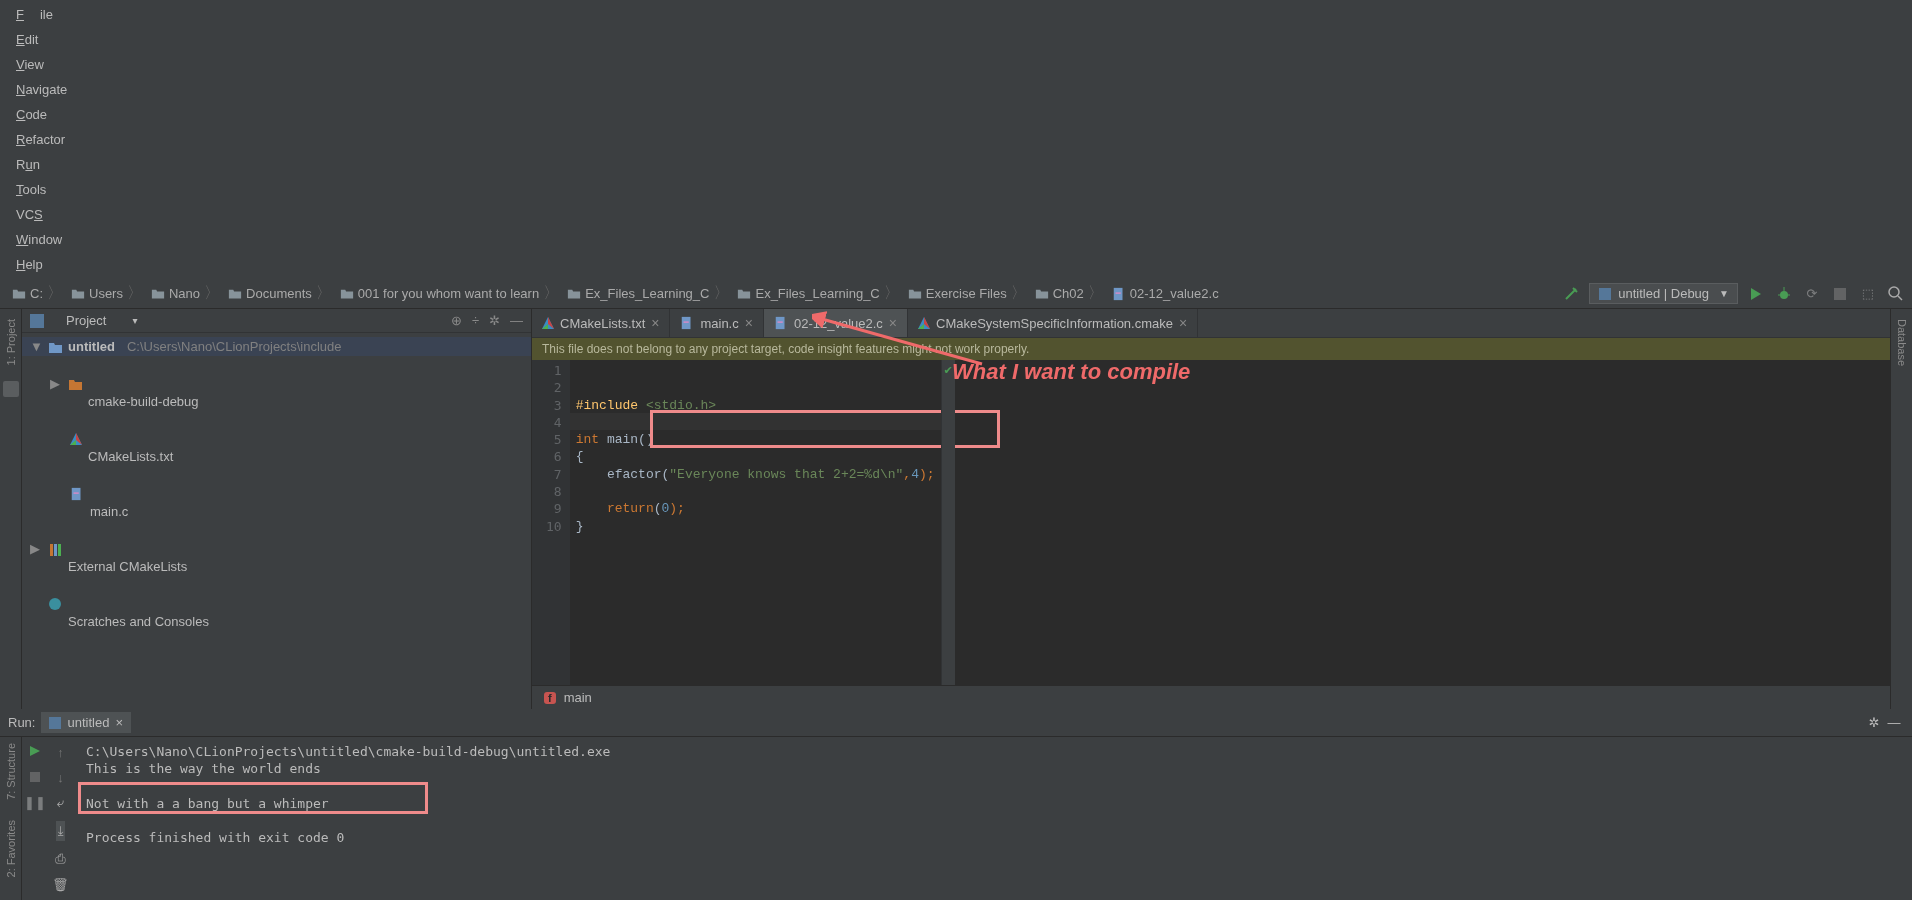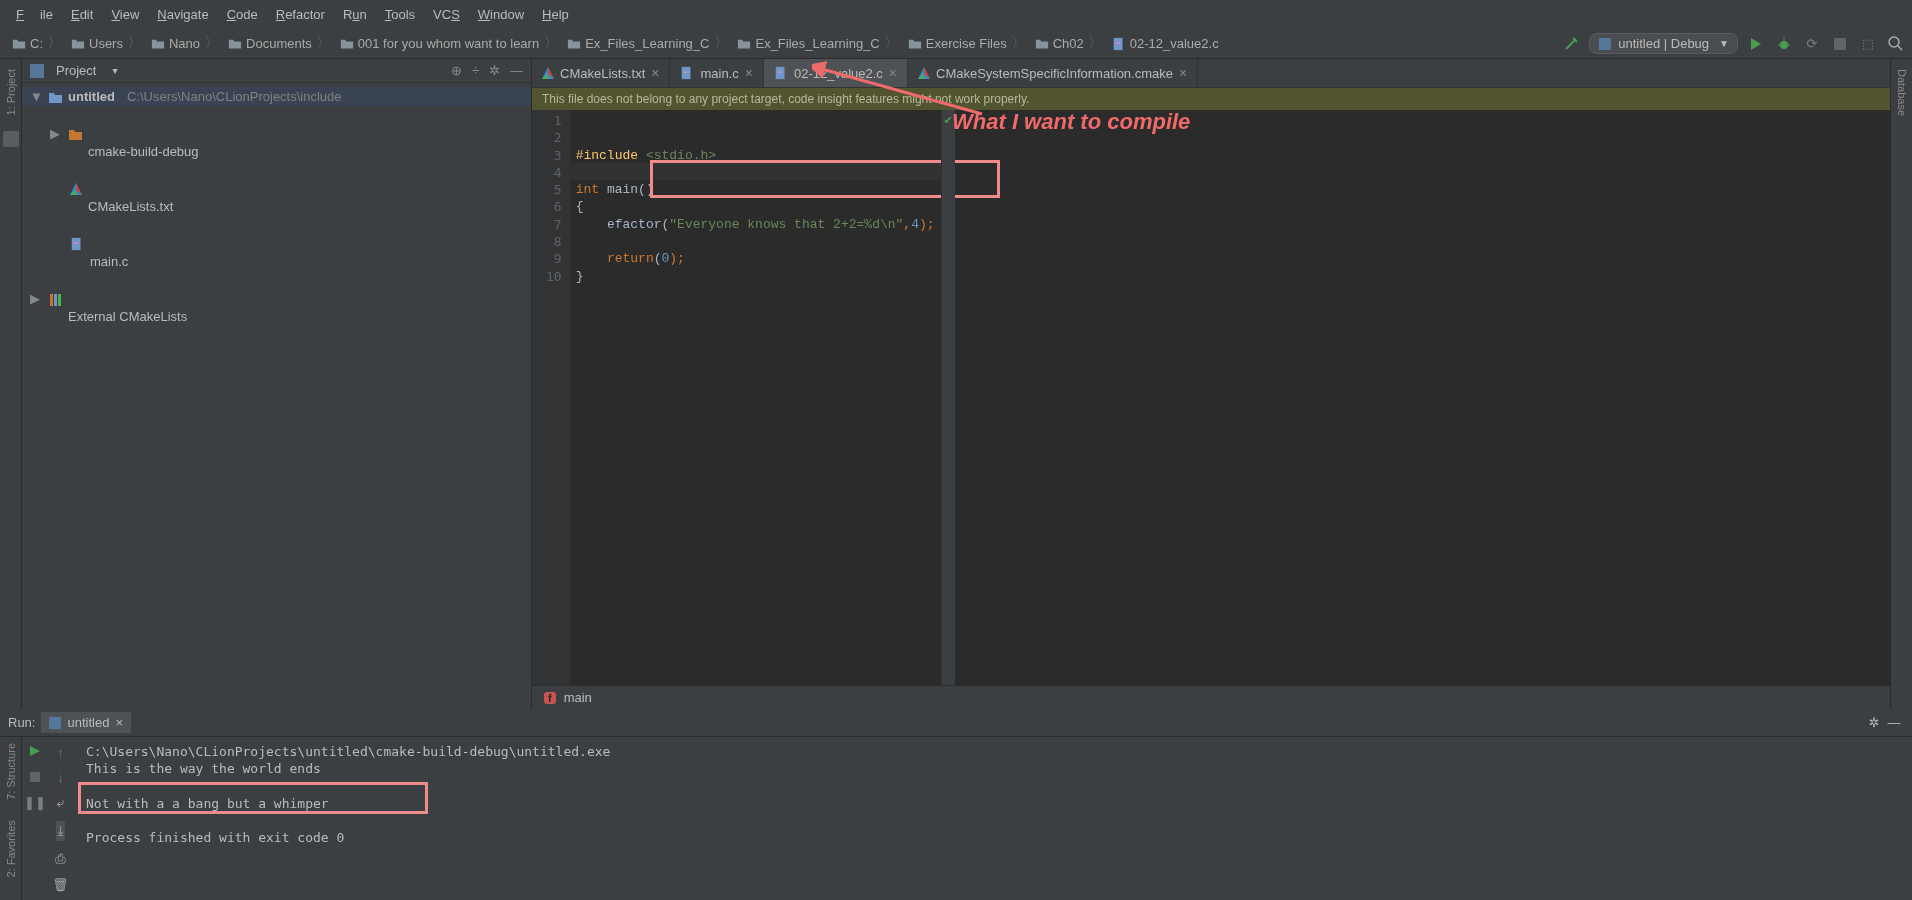--- a/index.html
+++ b/index.html
@@ -12,20 +12,21 @@
   height: 900px;
   overflow: hidden;
   display: flex;
   flex-direction: column;
 }
 .menubar {
   background: #3c3f41;
   display: flex;
   padding: 3px 8px;
   gap: 2px;
+  flex-direction: column;
 }
 .menubar span {
   padding: 4px 8px;
   cursor: default;
 }
 .menubar span u { text-decoration: underline; }
 .breadcrumb-row {
   display: flex;
   align-items: center;
   background: #3c3f41;
@@ -33,42 +34,42 @@
   border-bottom: 1px solid #2b2b2b;
 }
 .breadcrumbs { display: flex; align-items:center; flex: 1; }
 .crumb {
   display:flex; align-items:center; color:#aaa; padding:0 2px 0 6px;
 }
 .crumb svg { margin-right: 4px; }
 .chev { color:#666; font-size:16px; padding:0 2px;}
 .right-tools { display:flex; align-items:center; gap:8px; margin-left:auto;}
 .combo {
-  background:#4a4d4f; border:1px solid #5a5d5f; padding:2px 8px; display:flex; align-items:center; gap:6px; border-radius:8px;
+  background:#4a4d4f; border:1px solid #5a5d5f; padding:2px 8px; display:flex; align-items:center; gap:6px; border-radius:0;
 }
 .icon-btn { width:20px; height:20px; display:flex; align-items:center; justify-content:center; }
 .main-row {
   display:flex; flex:1; min-height:0;
 }
 .left-gutter, .right-gutter {
   width:22px; background:#3c3f41; border-right:1px solid #2b2b2b;
   display:flex; flex-direction:column; align-items:center; padding-top:4px; gap:10px;
 }
 .right-gutter{border-left:1px solid #2b2b2b;border-right:none;}
 .gutter-label {
   writing-mode: vertical-rl; transform: rotate(180deg); font-size:11px; color:#8a8a8a; padding:6px 0;
 }
 .gutter-icon {width:16px;height:16px;background:#5a5d5f;border-radius:2px;}
 .project-panel {
   width:510px; background:#3c3f41; border-right:1px solid #2b2b2b; display:flex; flex-direction:column;
 }
 .panel-header {
   display:flex; align-items:center; padding:4px 8px; border-bottom:1px solid #313335;
 }
-.panel-header-left{display:flex;align-items:center;gap:12px;}
+.panel-header-left{display:flex;align-items:center;gap:22px;}
 .panel-header-right{display:flex;align-items:center;gap:10px;margin-left:auto;color:#8a8a8a;}
 .tree { padding:4px 0; color:#bbb; font-size:13px;}
 .tree-row { display:flex; align-items:center; padding:2px 6px; gap:6px;}
 .tree-row.sel { background:#2f65ca22;}
 .tree-indent0{padding-left:8px;} .tree-indent1{padding-left:28px;} .tree-indent2{padding-left:48px;}
 .tree-arrow{width:12px;display:inline-block;color:#888;}
 .fld-orange{color:#c57633;}
 .proj-path{color:#808080; margin-left:6px;}
 .file-name{color:#bbb;margin-top:36px;}
 .editor-area { flex:1; display:flex; flex-direction:column; min-width:0;}
@@ -299,20 +300,27 @@
       </div>
       <div class="tree-row tree-indent0">
         <span class="tree-arrow">▶</span>
         <svg class="folder-svg">
             <rect x="2" y="2" width="3" height="12" fill="#c57633"></rect>
             <rect x="6" y="2" width="3" height="12" fill="#6f97c7"></rect>
             <rect x="10" y="2" width="3" height="12" fill="#4caf50"></rect>
           </svg>
         <span class="file-name">External CMakeLists</span>
       </div>
+      <div class="tree-row tree-indent0">
+        <span class="tree-arrow"></span>
+        <svg class="folder-svg">
+            <circle cx="7" cy="7" r="6" fill="#3a8f9e"></circle>
+          </svg>
+        <span class="file-name">Scratches and Consoles</span>
+      </div>
     </div>
   </div>
 
   <div class="editor-area" style="position:relative;">
     <div class="tabs-row">
       <div class="tab">
         <svg class="cmake-tri" viewBox="0 0 12 12">
             <path d="M6 0 L12 12 L0 12 Z" fill="#3b8bc4"></path>
             <path d="M6 0 L12 12 L6 7 Z" fill="#c74444"></path>
             <path d="M0 12 L6 7 L6 12 Z" fill="#4caf50"></path>

